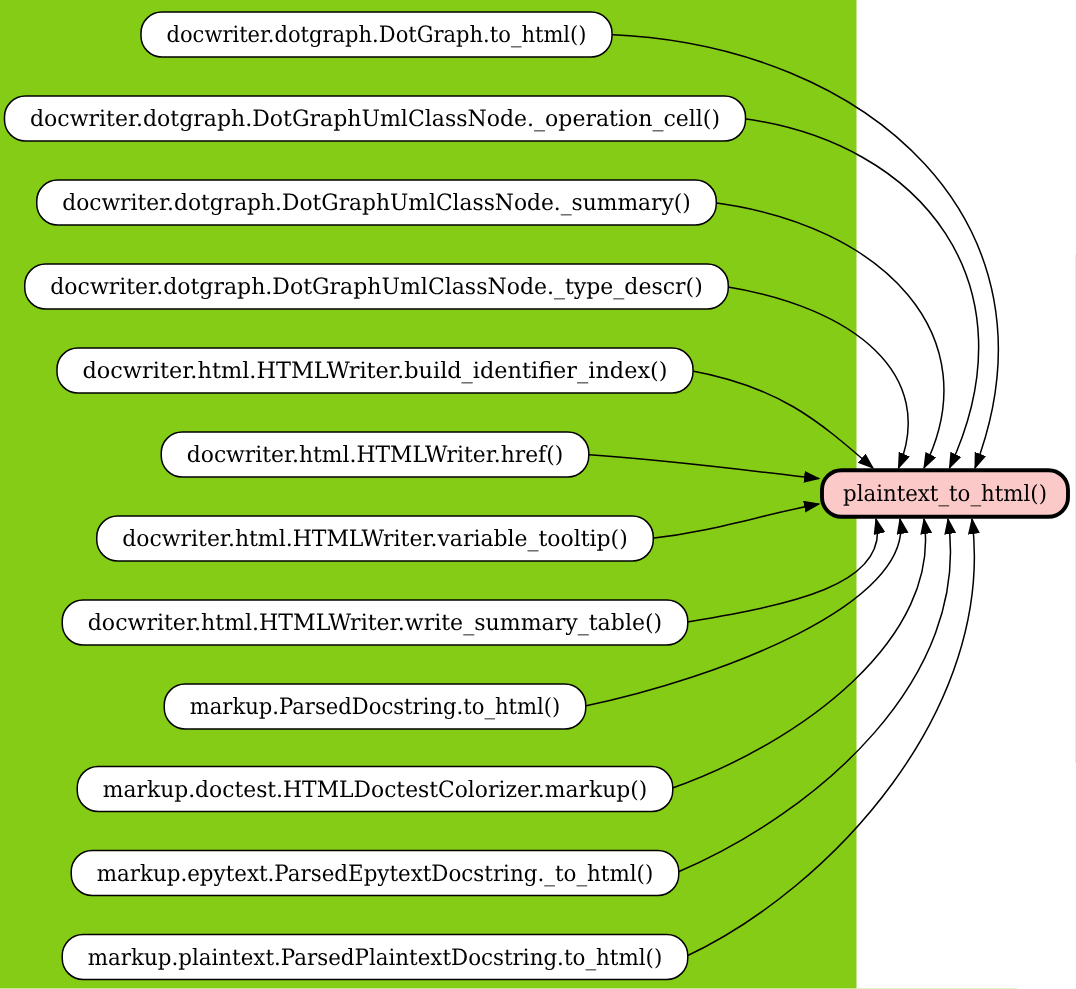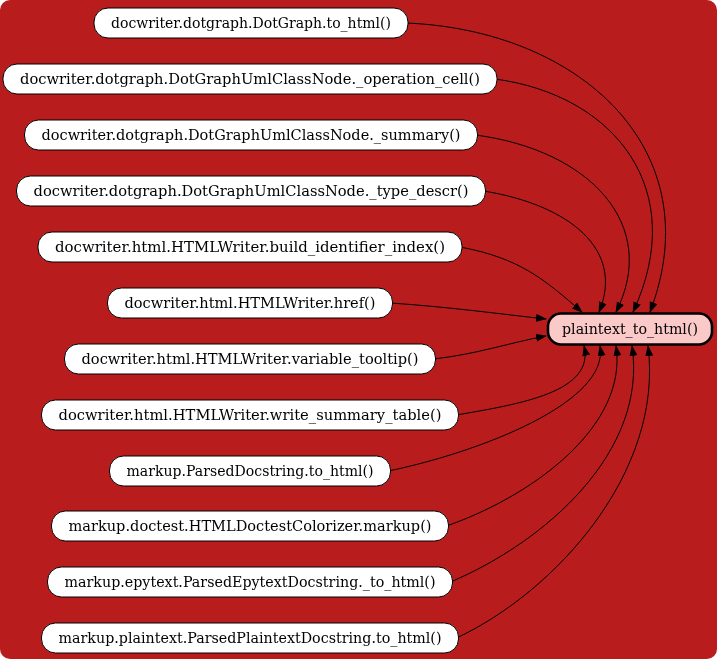--- a/index.html
+++ b/index.html
@@ -5,24 +5,23 @@
   html, body {
     margin: 0;
     padding: 0;
     background: #ffffff;
     width: 717px;
     height: 659px;
     overflow: hidden;
   }
   #stage {
     position: relative;
-    width: 717px;
+    width: 571px;
     height: 659px;
-    background: #b91c1c;
-    border-radius: 10px;
+    background: #84cc16;
   }
   svg { display: block; }
   .edge-path {
     fill: none;
     stroke-width: 1px;
   }
   .node-box {
     stroke-width: 1px;
   }
   .target-box {

